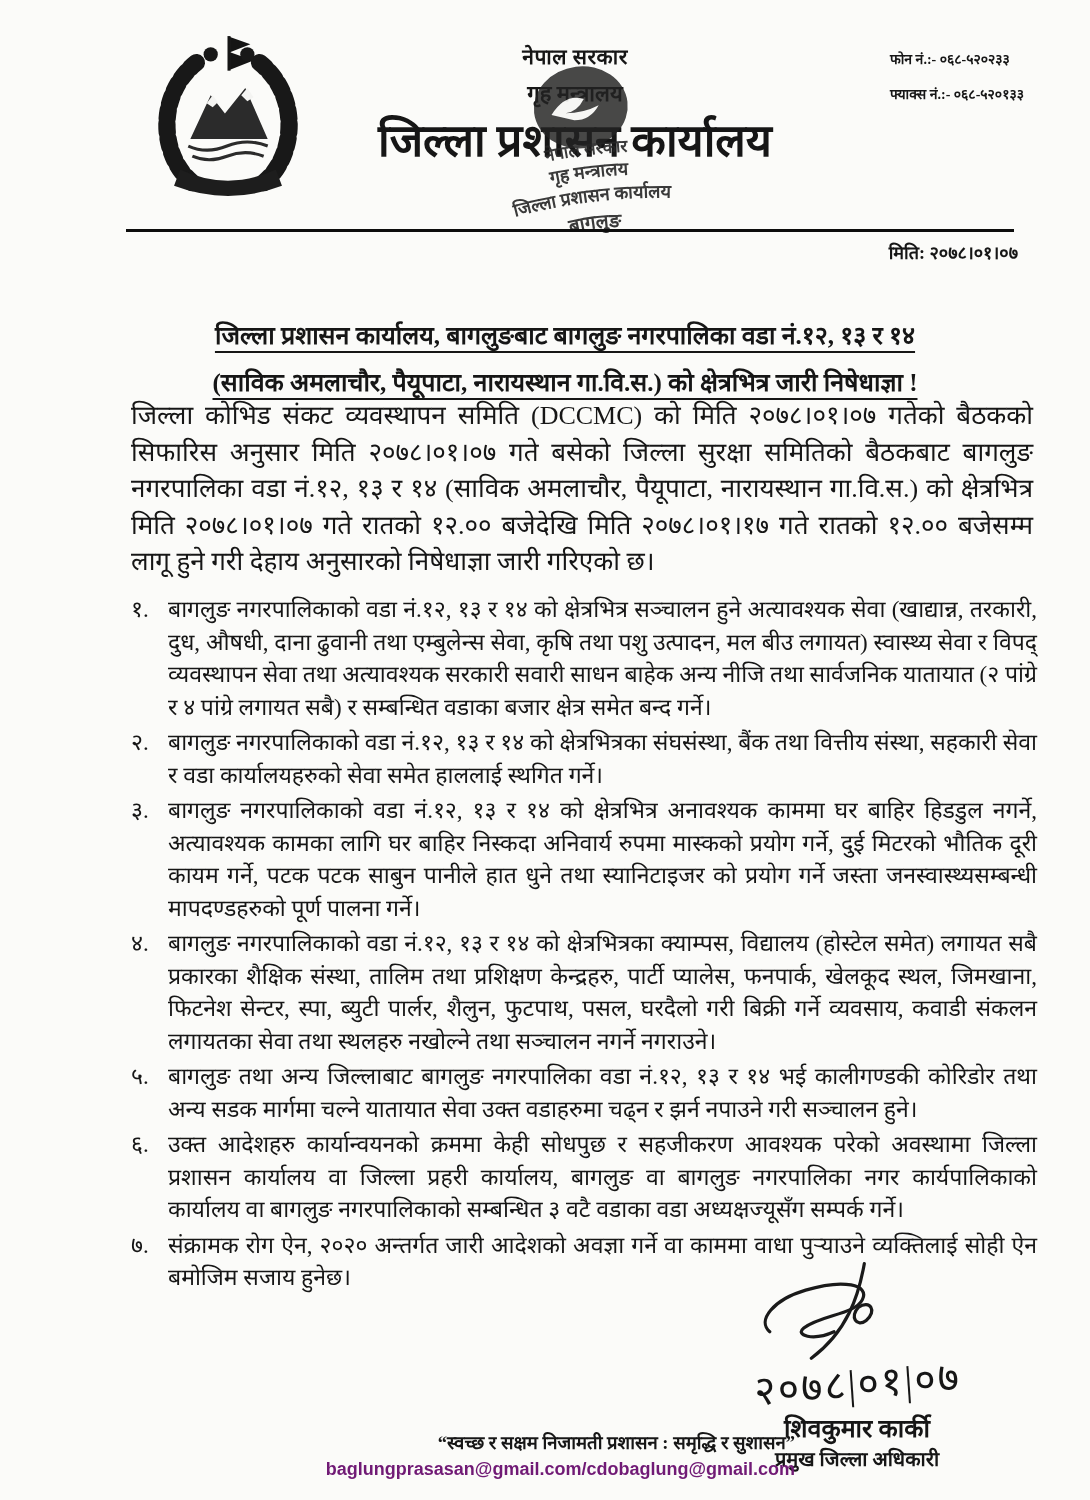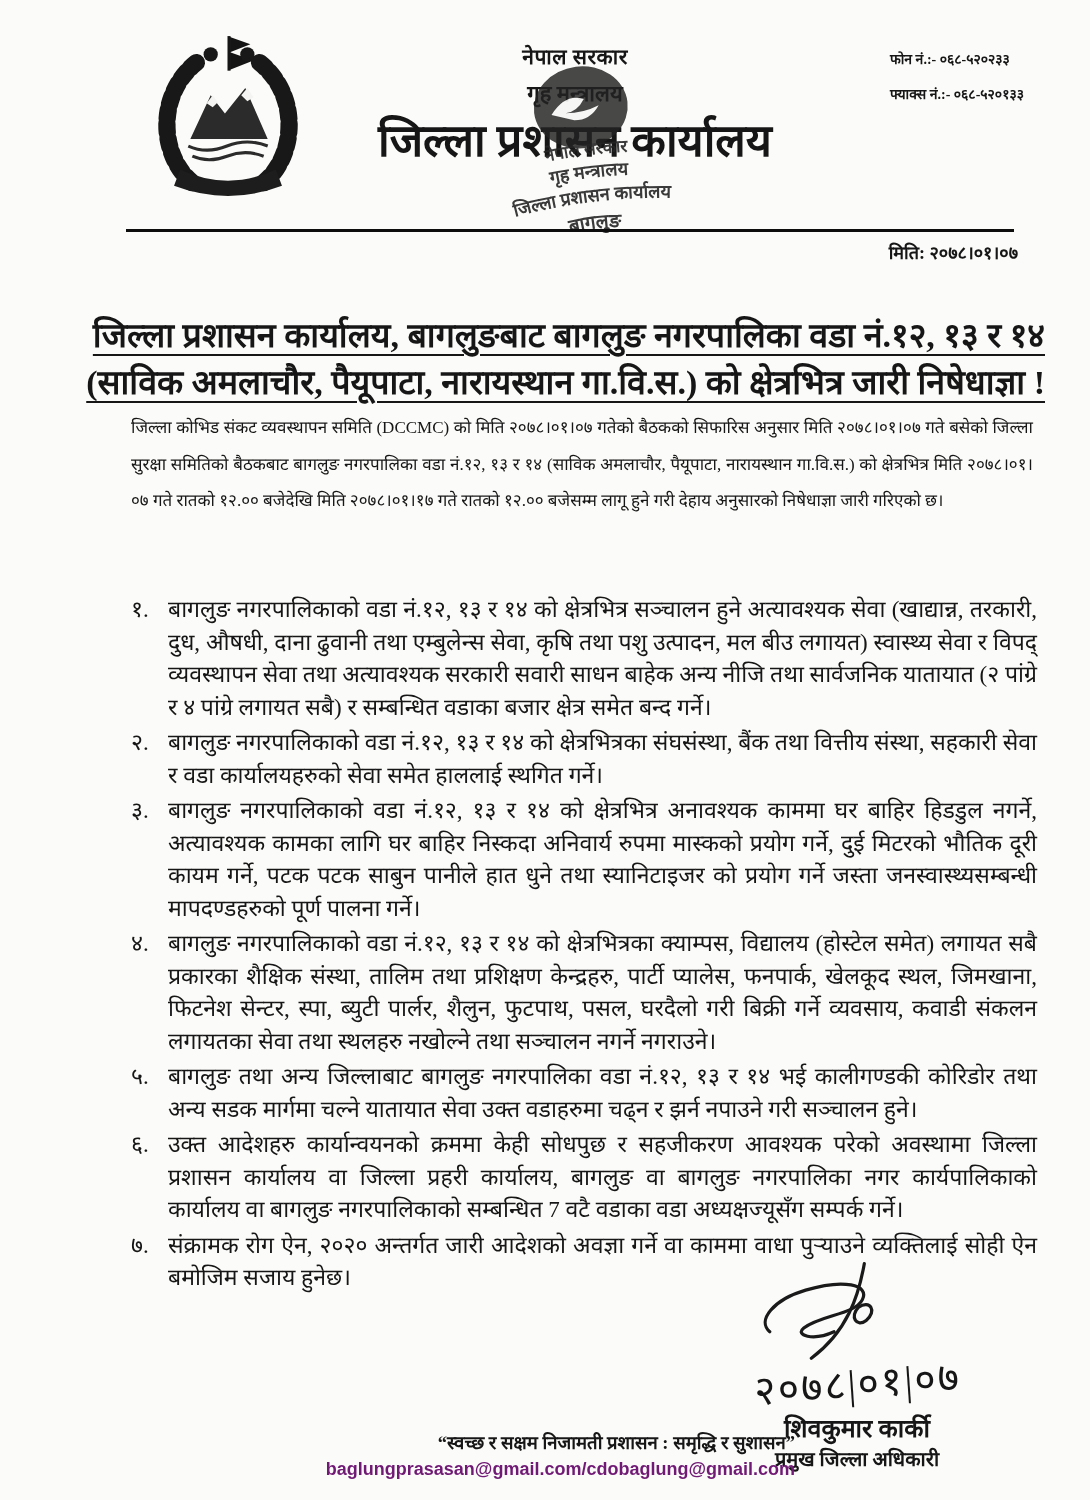--- a/index.html
+++ b/index.html
@@ -13,24 +13,24 @@
   .emblem { position:absolute; left:150px; top:32px; width:156px; height:168px; }
   .head-center { position:absolute; left:285px; width:580px; top:42px; text-align:center; }
   .gov-line { font-size:21px; font-weight:bold; letter-spacing:.5px; }
   .ministry-line { font-size:22px; font-weight:bold; margin-top:7px; }
   .office-line { font-size:45px; font-weight:bold; margin-top:1px; white-space:nowrap; }
   .contact { position:absolute; right:66px; top:42px; font-size:14px; font-weight:bold; line-height:35px; }
   .stamp { position:absolute; left:460px; top:62px; width:254px; height:192px; transform:rotate(-7deg); opacity:.9; pointer-events:none; }
   .rule { position:absolute; left:126px; right:76px; top:229px; border-top:3.5px solid #0d0d0d; }
   .dateline { position:absolute; right:72px; top:240px; font-size:18px; font-weight:bold; }
   
-  .title-block { position:absolute; left:85px; right:45px; top:312px; text-align:right; font-weight:bold; font-size:34px; line-height:47px; }
+  .title-block { position:absolute; left:85px; right:45px; top:312px; text-align:center; font-weight:bold; font-size:25px; line-height:47px; }
   .title-block .u { text-decoration:underline; text-underline-offset:7px; text-decoration-thickness:2px; }
   
-  .intro { position:absolute; left:131px; width:902px; top:410px; font-size:17px; line-height:36.5px; text-align:justify; }
+  .intro { position:absolute; left:131px; width:902px; top:398px; font-size:26px; line-height:36.5px; text-align:justify; }
   .list { position:absolute; left:131px; width:906px; top:594px; font-size:23px; line-height:32.5px; }
   .item { display:flex; margin-bottom:3px; }
   .item .num { width:37px; flex:none; }
   .item .itext { flex:1; text-align:justify; }
   
   .signbox { position:absolute; right:56px; top:1258px; width:354px; text-align:center; }
   .sig-svg { width:212px; height:104px; margin-left:66px; display:block; }
   .hand-date { font-size:41px; transform:rotate(-4deg); display:inline-block; margin-top:-8px; letter-spacing:2px; }
   .sign-name { font-size:25px; font-weight:bold; }
   .sign-title { font-size:20px; font-weight:bold; margin-top:1px; }
@@ -113,21 +113,21 @@
     <div class="item">
       <span class="num">४.</span>
       <span class="itext">बागलुङ नगरपालिकाको वडा नं.१२, १३ र १४ को क्षेत्रभित्रका क्याम्पस, विद्यालय (होस्टेल समेत) लगायत सबै प्रकारका शैक्षिक संस्था, तालिम तथा प्रशिक्षण केन्द्रहरु, पार्टी प्यालेस, फनपार्क, खेलकूद स्थल, जिमखाना, फिटनेश सेन्टर, स्पा, ब्युटी पार्लर, शैलुन, फुटपाथ, पसल, घरदैलो गरी बिक्री गर्ने व्यवसाय, कवाडी संकलन लगायतका सेवा तथा स्थलहरु नखोल्ने तथा सञ्चालन नगर्ने नगराउने।</span>
     </div>
     <div class="item">
       <span class="num">५.</span>
       <span class="itext">बागलुङ तथा अन्य जिल्लाबाट बागलुङ नगरपालिका वडा नं.१२, १३ र १४ भई कालीगण्डकी कोरिडोर तथा अन्य सडक मार्गमा चल्ने यातायात सेवा उक्त वडाहरुमा चढ्न र झर्न नपाउने गरी सञ्चालन हुने।</span>
     </div>
     <div class="item">
       <span class="num">६.</span>
-      <span class="itext">उक्त आदेशहरु कार्यान्वयनको क्रममा केही सोधपुछ र सहजीकरण आवश्यक परेको अवस्थामा जिल्ला प्रशासन कार्यालय वा जिल्ला प्रहरी कार्यालय, बागलुङ वा बागलुङ नगरपालिका नगर कार्यपालिकाको कार्यालय वा बागलुङ नगरपालिकाको सम्बन्धित 7 वटै वडाका वडा अध्यक्षज्यूसँग सम्पर्क गर्ने।</span>
+      <span class="itext">उक्त आदेशहरु कार्यान्वयनको क्रममा केही सोधपुछ र सहजीकरण आवश्यक परेको अवस्थामा जिल्ला प्रशासन कार्यालय वा जिल्ला प्रहरी कार्यालय, बागलुङ वा बागलुङ नगरपालिका नगर कार्यपालिकाको कार्यालय वा बागलुङ नगरपालिकाको सम्बन्धित ३ वटै वडाका वडा अध्यक्षज्यूसँग सम्पर्क गर्ने।</span>
     </div>
     <div class="item">
       <span class="num">७.</span>
       <span class="itext">संक्रामक रोग ऐन, २०२० अन्तर्गत जारी आदेशको अवज्ञा गर्ने वा काममा वाधा पुऱ्याउने व्यक्तिलाई सोही ऐन बमोजिम सजाय हुनेछ।</span>
     </div>
   </div>
 
   <div class="signbox">
     <svg class="sig-svg" viewBox="0 0 210 110">
       <g stroke="#1a1a1a" stroke-width="3.4" fill="none" stroke-linecap="round">

